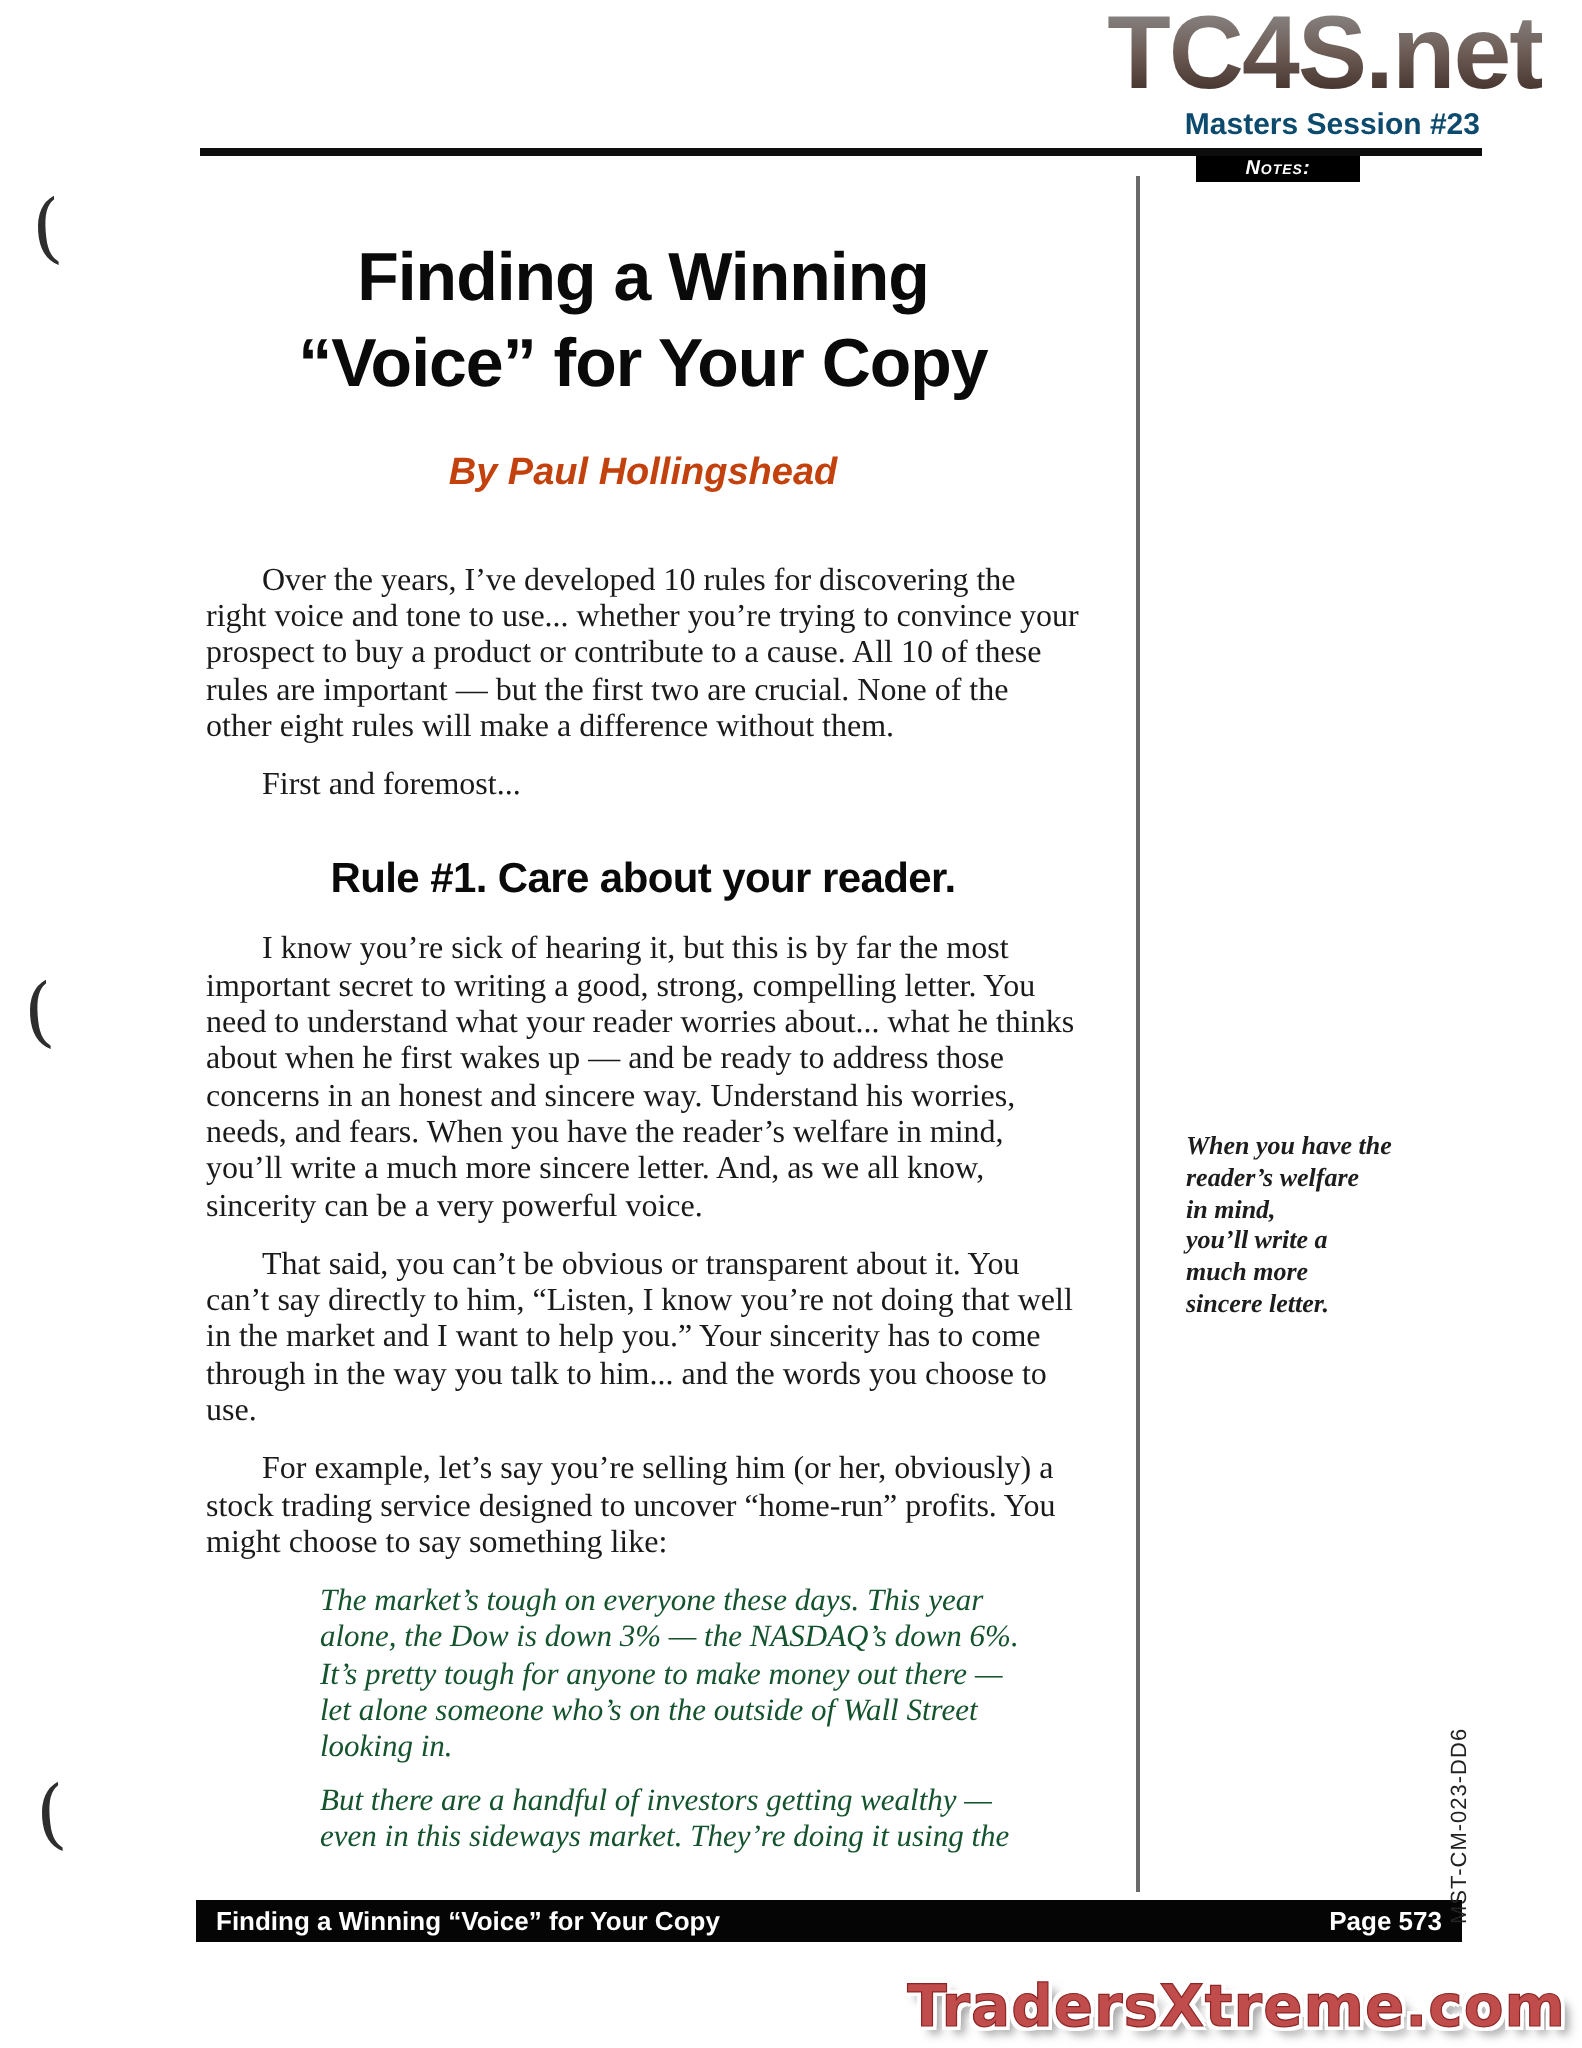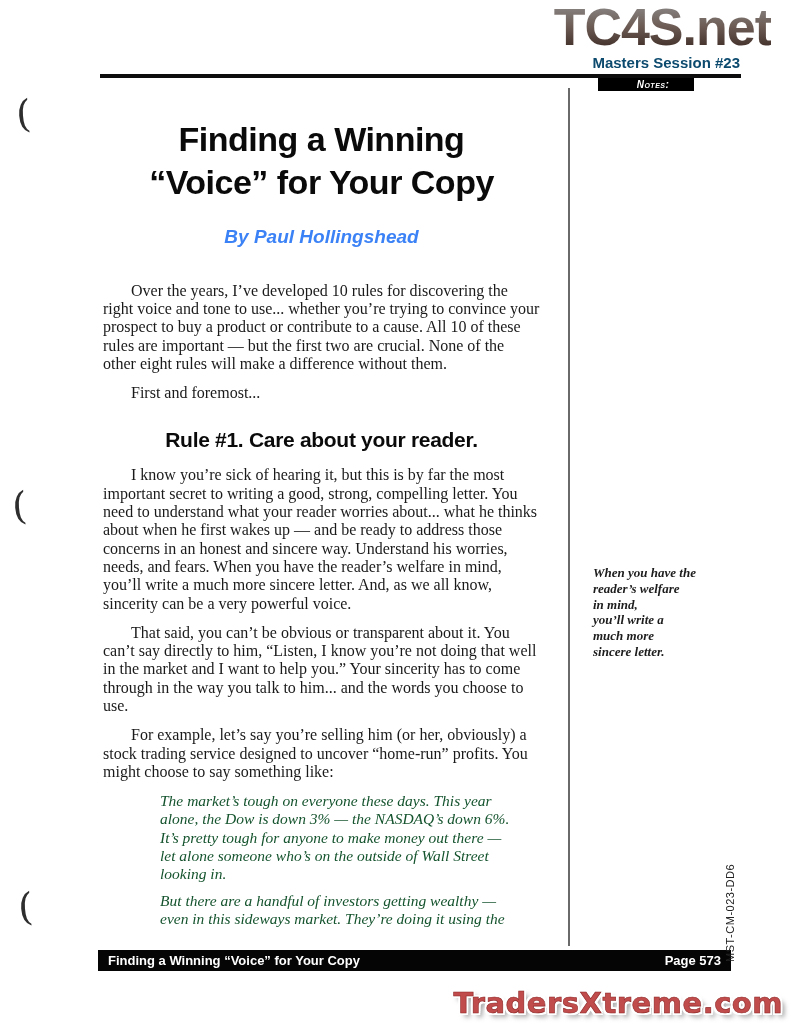--- a/index.html
+++ b/index.html
@@ -33,21 +33,21 @@
   }
   .top-rule{
     position:absolute;left:100px;top:74px;width:641px;height:4px;
     background:#0d0d0d;
   }
   .notes-bar{
     position:absolute;left:598px;top:78px;width:82px;height:13px;
     background:#000;color:#fff;
     display:flex;align-items:center;justify-content:center;
     font-size:10px;font-weight:bold;font-style:italic;
-    font-variant:small-caps;letter-spacing:.5px;padding-left:14px;
+    font-variant:small-caps;letter-spacing:.5px;
   }
   .divider{
     position:absolute;left:568px;top:88px;width:2px;height:858px;
     background:#6a6a6a;
   }
 
   
   .binder-mark{
     position:absolute;
     font-family:"DejaVu Serif",serif;
@@ -62,21 +62,21 @@
   .main-col{
     position:absolute;left:103px;top:118px;width:437px;
     color:#1c1c1c;
   }
   .article-title{
     text-align:center;font-weight:bold;font-size:34px;line-height:1.26;
     color:#0a0a0a;margin:0 0 22px 0;letter-spacing:-.5px;
   }
   .byline{
     text-align:center;font-weight:bold;font-style:italic;
-    font-size:19px;color:#3b82f6;margin:0 0 34px 0;
+    font-size:19px;color:#c2410c;margin:0 0 34px 0;
   }
   .body-p{
     font-family:"Liberation Serif",serif;
     font-size:16px;line-height:18.3px;
     text-indent:28px;margin:0 0 11px 0;color:#1a1a1a;
   }
   .rule-heading{
     text-align:center;font-weight:bold;font-size:21px;color:#0a0a0a;
     margin:26px 0 14px 0;letter-spacing:-.3px;
   }

